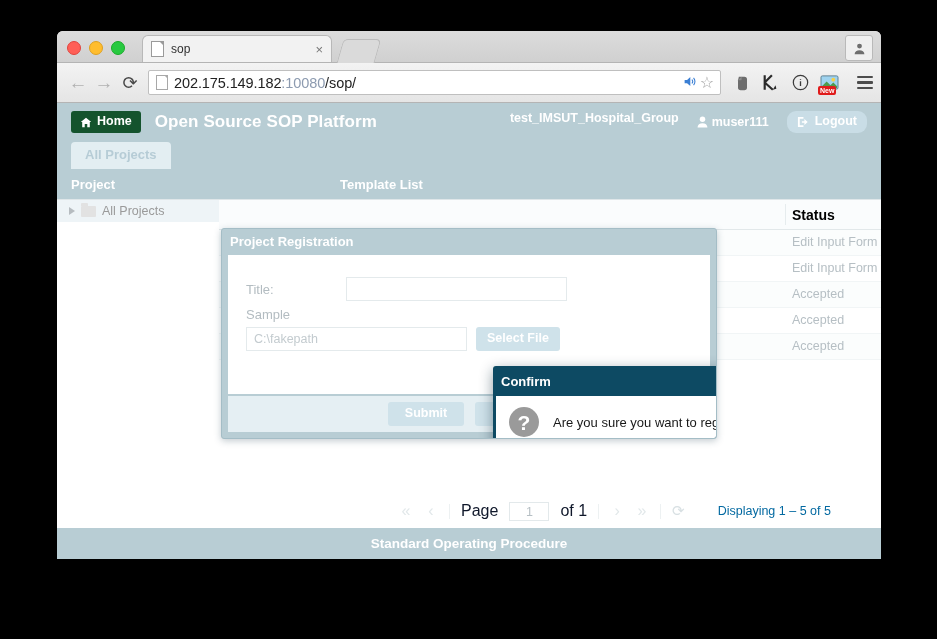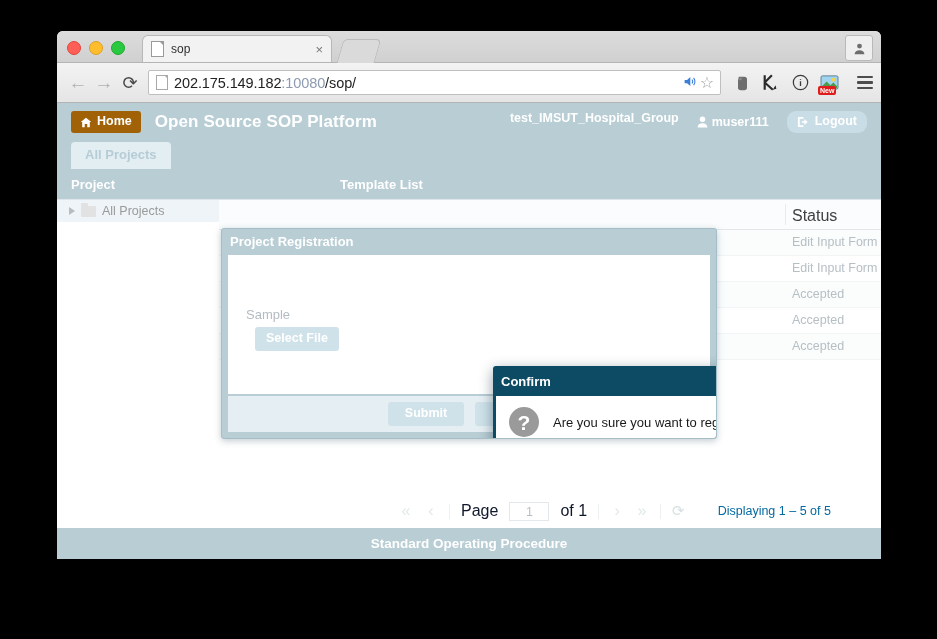--- a/index.html
+++ b/index.html
@@ -222,21 +222,21 @@
   .app-header {
     position: relative;
     height: 38px;
     background: #b8cdd4;
     display: flex;
     align-items: center;
     padding: 0 14px;
     box-sizing: border-box;
   }
   .home-btn {
-    background: #a16207;
+    background: #14532d;
     color: #ffffff;
     font-size: 12.5px;
     font-weight: bold;
     padding: 4px 9px;
     border-radius: 3px;
     display: flex;
     align-items: center;
     gap: 5px;
     line-height: 1.1;
   }
@@ -366,23 +366,23 @@
   .grid-head .col-sep {
     position: absolute;
     top: 4px; bottom: 4px;
     width: 1px;
     background: #e6ecee;
   }
   .col-status-head {
     position: absolute;
     left: 573px;
     top: 7px;
-    font-size: 16px;
-    font-weight: normal;
-    color: #404040;
+    font-size: 14px;
+    font-weight: bold;
+    color: #000000;
   }
   .grid-row {
     height: 25px;
     border-bottom: 1px solid #f1f5f6;
     position: relative;
   }
   .grid-row:nth-child(even) { background: #fbfdfd; }
   .cell-status {
     position: absolute;
     left: 573px;
@@ -746,24 +746,29 @@
           <span class="pg-btn">›</span>
           <span class="pg-btn">»</span>
           <span class="pg-sep"></span>
           <span class="pg-refresh">⟳</span>
           <span class="pg-display">Displaying 1 – 5 of 5</span>
         </div>
 
         <div class="reg-panel">
           <div class="reg-title">Project Registration</div>
           <div class="reg-body">
+            <div class="reg-field" style="left:18px; top:22px;">
+              <span class="reg-label">Title:</span>
+              <span class="reg-input"></span>
+            </div>
             <div class="reg-field" style="left:18px; top:52px;">
               <span class="reg-label">Sample</span>
             </div>
             <div class="reg-field" style="left:18px; top:72px;">
+              <span class="reg-fileinput">C:\fakepath</span>
               <span class="select-file-btn">Select File</span>
             </div>
           </div>
           <div class="reg-footer">
             <span class="ftr-btn">Submit</span>
             <span class="ftr-btn">Cancel</span>
           </div>
 
           <div class="dialog">
             <div class="dlg-head">

